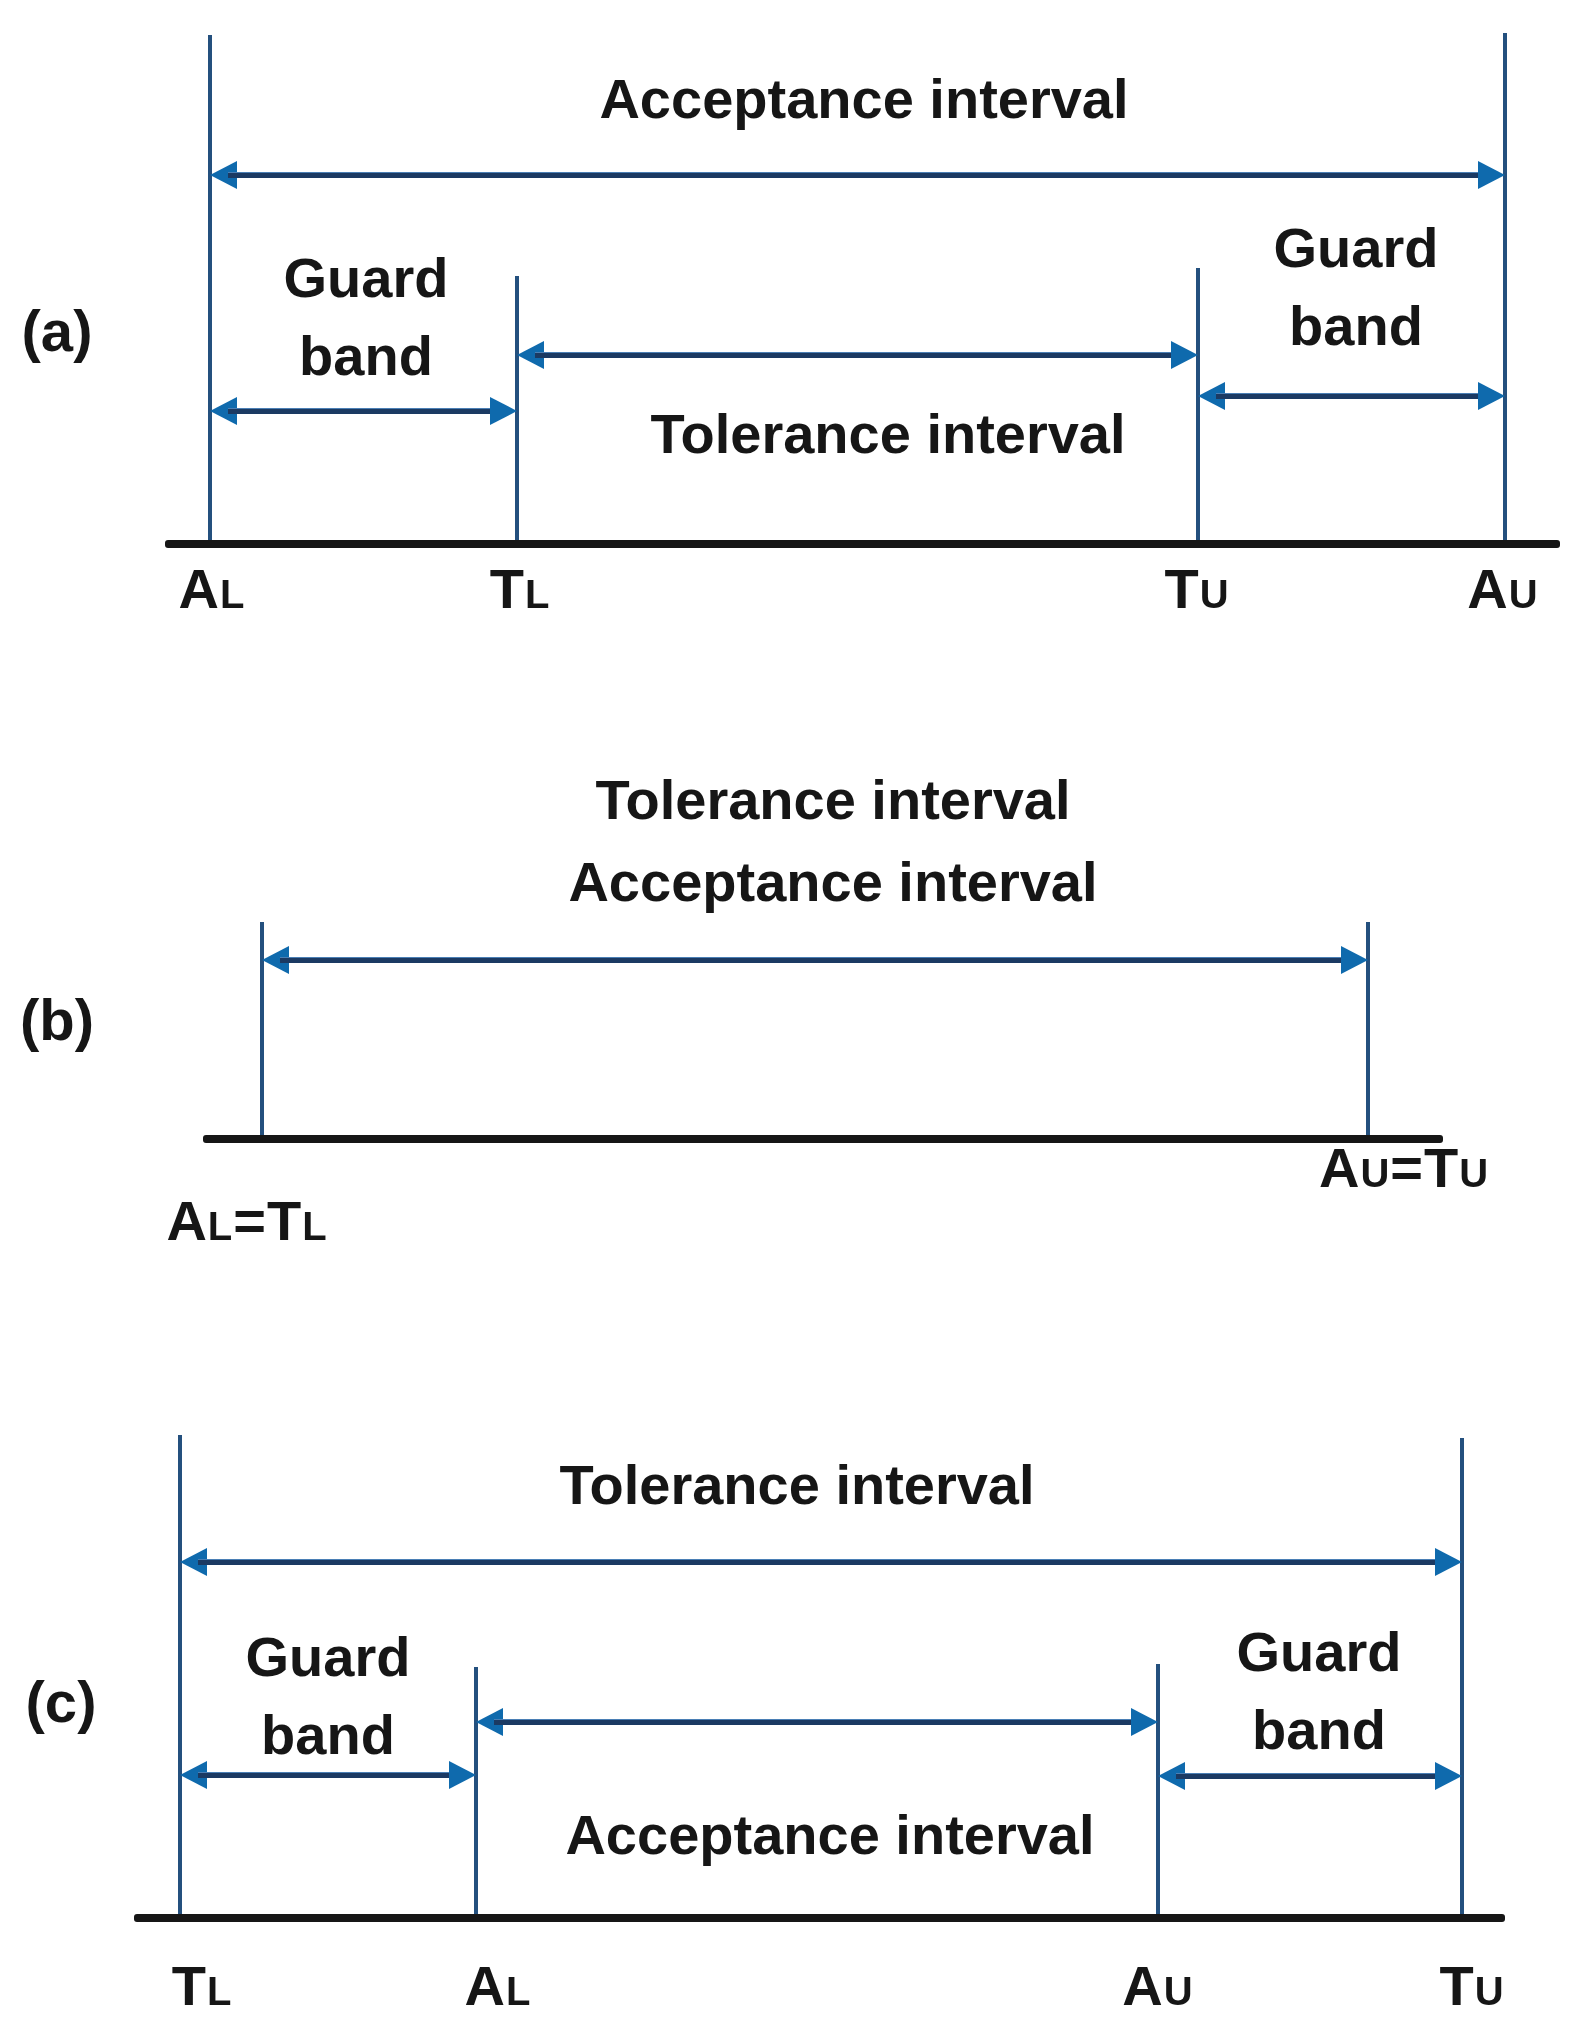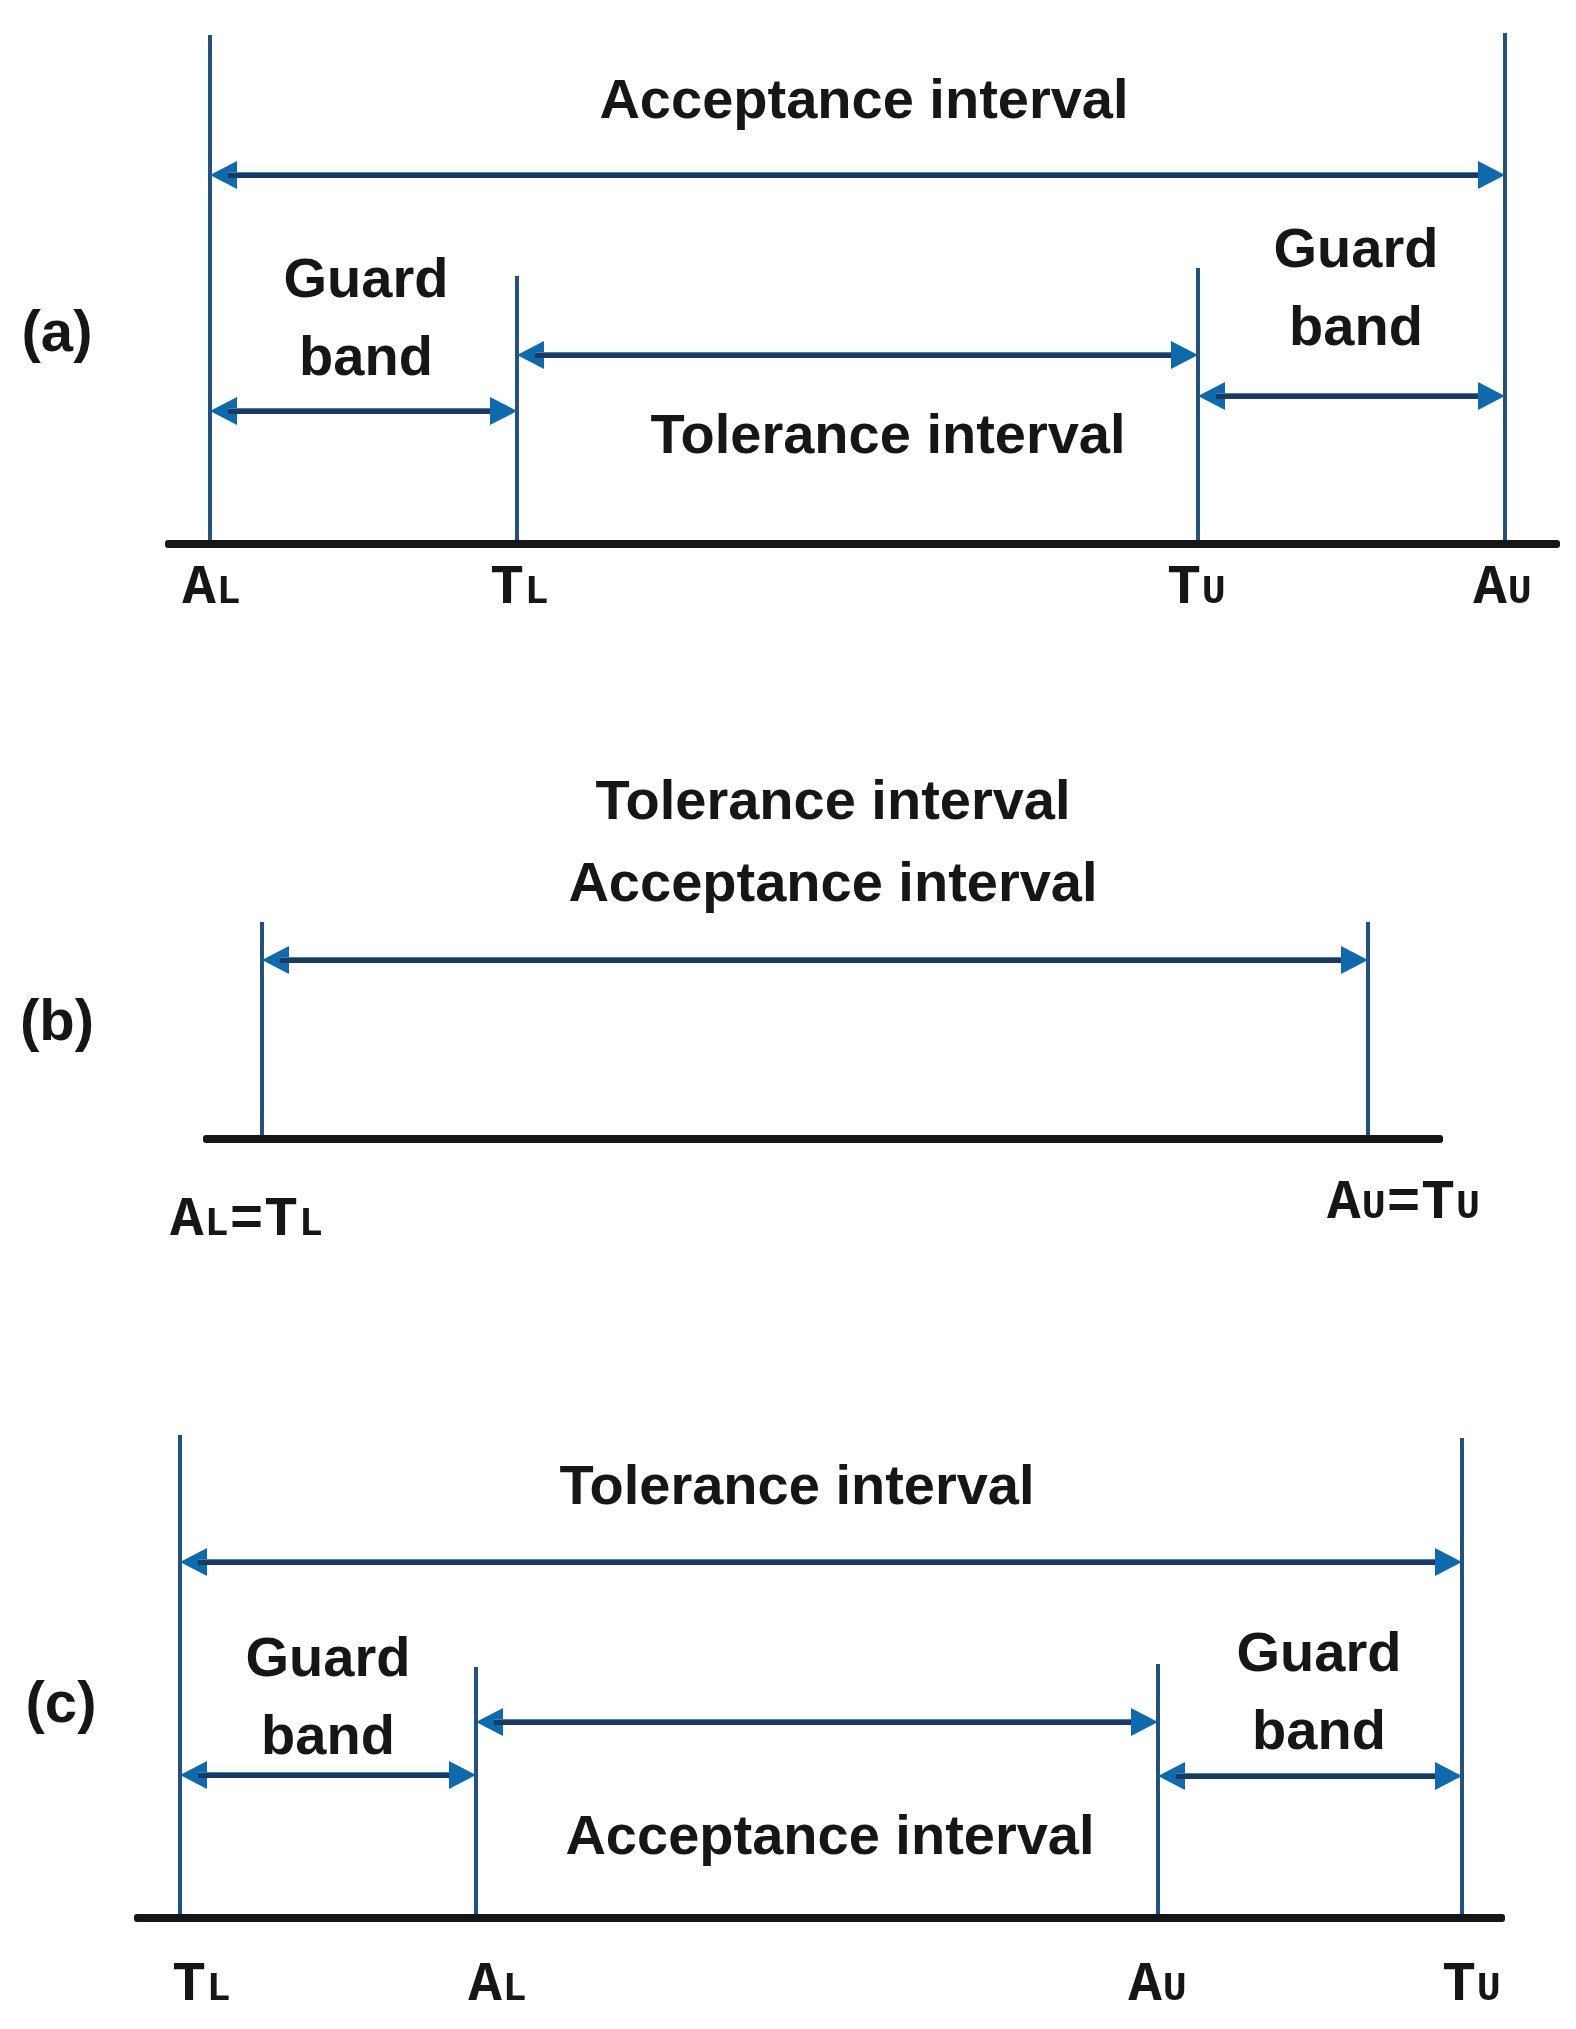--- a/index.html
+++ b/index.html
@@ -14,21 +14,21 @@
   .canvas{
     position:relative;width:1576px;height:2029px;overflow:hidden;
     background:var(--bg);
     font-family:"Liberation Sans", sans-serif;
     font-weight:700;color:var(--text);
   }
   .panel{position:absolute;inset:0;}
   .tag{position:absolute;transform:translate(-50%,-50%);font-size:58px;white-space:nowrap;}
   .title{position:absolute;transform:translate(-50%,-50%);font-size:56px;white-space:nowrap;}
   .gtext{position:absolute;transform:translate(-50%,-50%);font-size:56px;line-height:78px;text-align:center;white-space:nowrap;}
-  .axis-label{position:absolute;transform:translate(-50%,-50%);font-size:56px;white-space:nowrap;letter-spacing:1px;font-family:Liberation Mono, monospace;}
+  .axis-label{position:absolute;transform:translate(-50%,-50%);font-size:56px;white-space:nowrap;letter-spacing:1px;}
   .axis-label .sc{font-size:40px;}
   .axis-label .bc{font-size:56px;}
   .vline{position:absolute;width:4px;background:var(--line);transform:translateX(-50%);}
   .baseline{position:absolute;height:8px;background:var(--baseline);border-radius:3px;}
   .arrow{position:absolute;height:0;}
   .arrow .shaft{position:absolute;left:18px;right:18px;top:-2px;height:5px;background:var(--shaft);box-shadow:0 -1px 0 #4a7fb5;}
   .arrow .head{position:absolute;top:-14px;width:0;height:0;border-top:14px solid transparent;border-bottom:14px solid transparent;}
   .arrow .hl{left:0;border-right:27px solid var(--head);}
   .arrow .hr{right:0;border-left:27px solid var(--head);}
 </style>
@@ -104,21 +104,21 @@
 
     <div class="arrow" style="left:262px;top:960px;width:1106px">
       <i class="head hl"></i>
       <i class="shaft"></i>
       <i class="head hr"></i>
     </div>
 
     <div class="baseline" style="left:203px;top:1135px;width:1240px"></div>
 
     <div class="axis-label" style="left:247px;top:1220px"><span class="bc">A</span><span class="sc">L</span><span class="bc">=</span><span class="bc">T</span><span class="sc">L</span></div>
-    <div class="axis-label" style="left:1404px;top:1203px"><span class="bc">A</span><span class="sc">U</span><span class="bc">=</span><span class="bc">T</span><span class="sc">U</span></div>
+    <div class="axis-label" style="left:1404px;top:1167px"><span class="bc">A</span><span class="sc">U</span><span class="bc">=</span><span class="bc">T</span><span class="sc">U</span></div>
   </section>
 
   <section class="panel">
     <div class="tag" style="left:61px;top:1701px">(c)</div>
 
     <div class="vline" style="left:180px;top:1435px;height:483px"></div>
     <div class="vline" style="left:476px;top:1667px;height:251px"></div>
     <div class="vline" style="left:1158px;top:1664px;height:254px"></div>
     <div class="vline" style="left:1462px;top:1438px;height:480px"></div>
 

